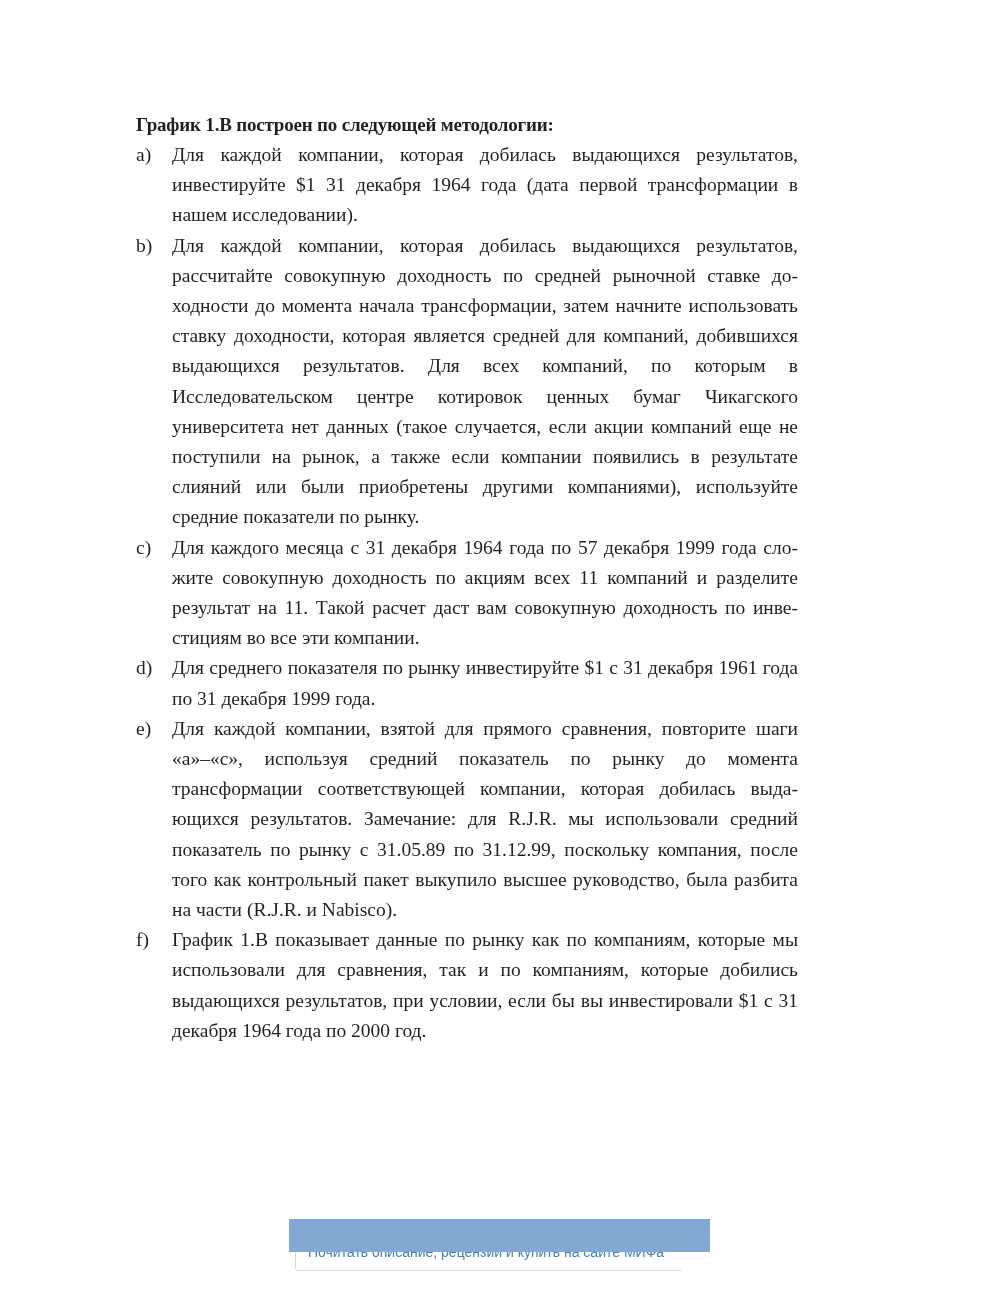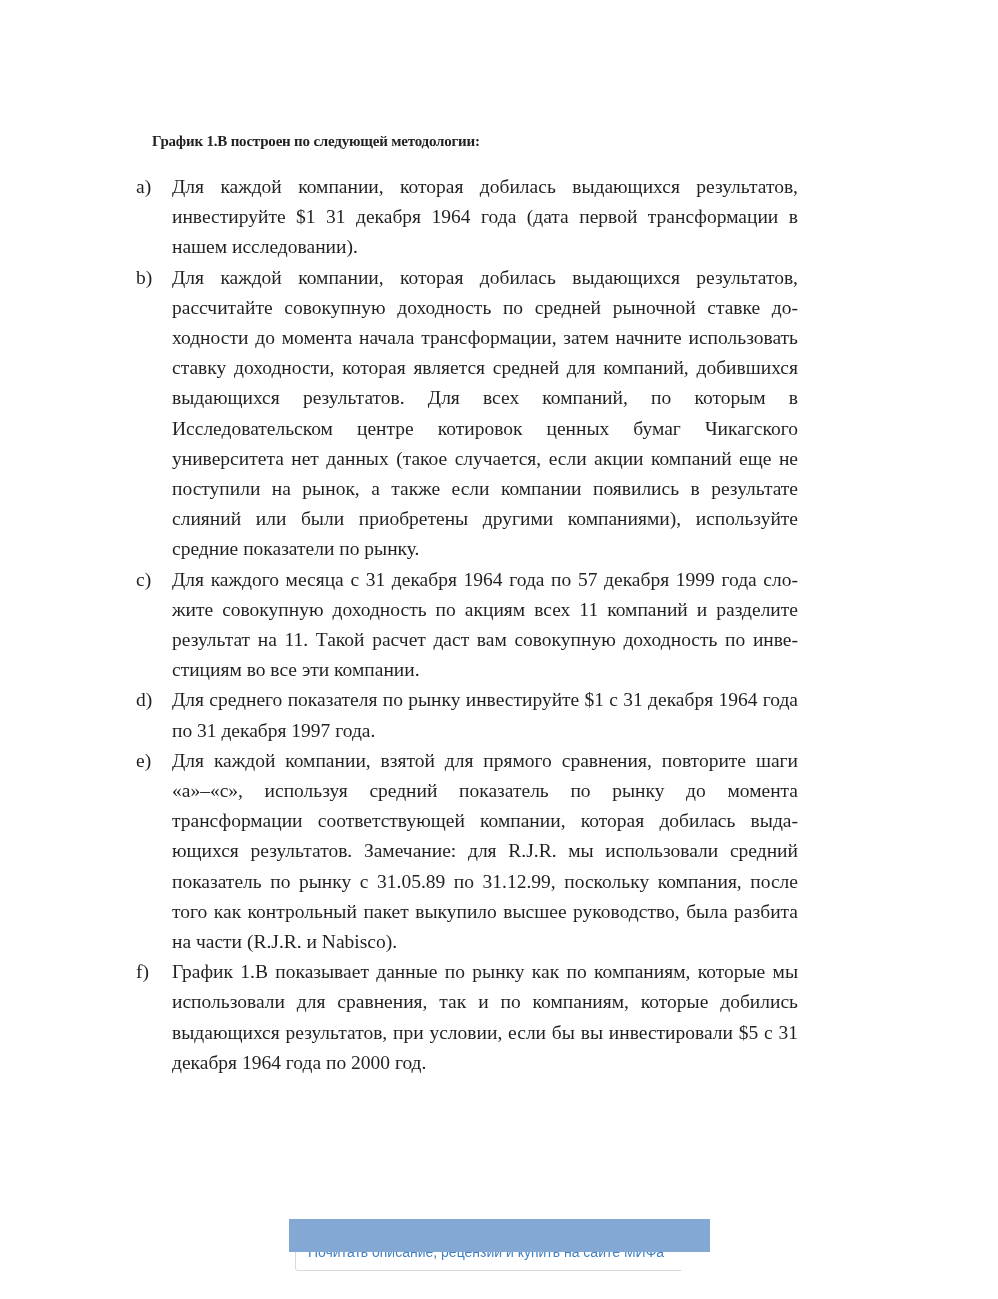--- a/index.html
+++ b/index.html
@@ -16,23 +16,23 @@
       color: #231f20;
     }
     .page {
       position: absolute;
       left: 136px;
       top: 110px;
       width: 662px;
     }
     .heading {
       font-weight: bold;
-      font-size: 15px;
+      font-size: 19px;
       line-height: 30px;
-      margin: 16px;
+      margin: 0;
       letter-spacing: -0.2px;
     }
     .list {
       list-style: none;
       margin: 0;
       padding: 0;
     }
     .item {
       position: relative;
       padding-left: 36px;
@@ -99,29 +99,29 @@
     <li class="item">
       <span class="item-label">b)</span>
       <span class="item-text">Для каждой компании, которая добилась выдающихся результатов, рассчитайте совокупную доходность по средней рыночной ставке до­ходности до момента начала трансформации, затем начните использо­вать ставку доходности, которая является средней для компаний, до­бившихся выдающихся результатов. Для всех компаний, по которым в Исследовательском центре котировок ценных бумаг Чикагского университета нет данных (такое случается, если акции компаний еще не поступили на рынок, а также если компании появились в результа­те слияний или были приобретены другими компаниями), используй­те средние показатели по рынку.</span>
     </li>
     <li class="item">
       <span class="item-label">c)</span>
       <span class="item-text">Для каждого месяца с 31 декабря 1964 года по 57 декабря 1999 года сло­жите совокупную доходность по акциям всех 11 компаний и разделите результат на 11. Такой расчет даст вам совокупную доходность по инве­стициям во все эти компании.</span>
     </li>
     <li class="item">
       <span class="item-label">d)</span>
-      <span class="item-text">Для среднего показателя по рынку инвестируйте $1 с 31 декабря 1964 года по 31 декабря 1997 года.</span>
+      <span class="item-text">Для среднего показателя по рынку инвестируйте $1 с 31 декабря 1961 года по 31 декабря 1999 года.</span>
     </li>
     <li class="item">
       <span class="item-label">e)</span>
       <span class="item-text">Для каждой компании, взятой для прямого сравнения, повторите шаги «а»–«с», используя средний показатель по рынку до момента трансформации соответствующей компании, которая добилась выда­ющихся результатов. Замечание: для R.J.R. мы использовали средний показатель по рынку с 31.05.89 по 31.12.99, поскольку компания, после того как контрольный пакет выкупило высшее руководство, была раз­бита на части (R.J.R. и Nabisco).</span>
     </li>
     <li class="item">
       <span class="item-label">f)</span>
-      <span class="item-text">График 1.В показывает данные по рынку как по компаниям, которые мы использовали для сравнения, так и по компаниям, которые доби­лись выдающихся результатов, при условии, если бы вы инвестирова­ли $5 с 31 декабря 1964 года по 2000 год.</span>
+      <span class="item-text">График 1.В показывает данные по рынку как по компаниям, которые мы использовали для сравнения, так и по компаниям, которые доби­лись выдающихся результатов, при условии, если бы вы инвестирова­ли $1 с 31 декабря 1964 года по 2000 год.</span>
     </li>
   </ol>
 </div>
 
 <div class="promo">
   <div class="promo-box"></div>
   <a class="promo-link">Почитать описание, рецензии и купить на сайте МИФа</a>
   <div class="promo-bar"></div>
 </div>
 

